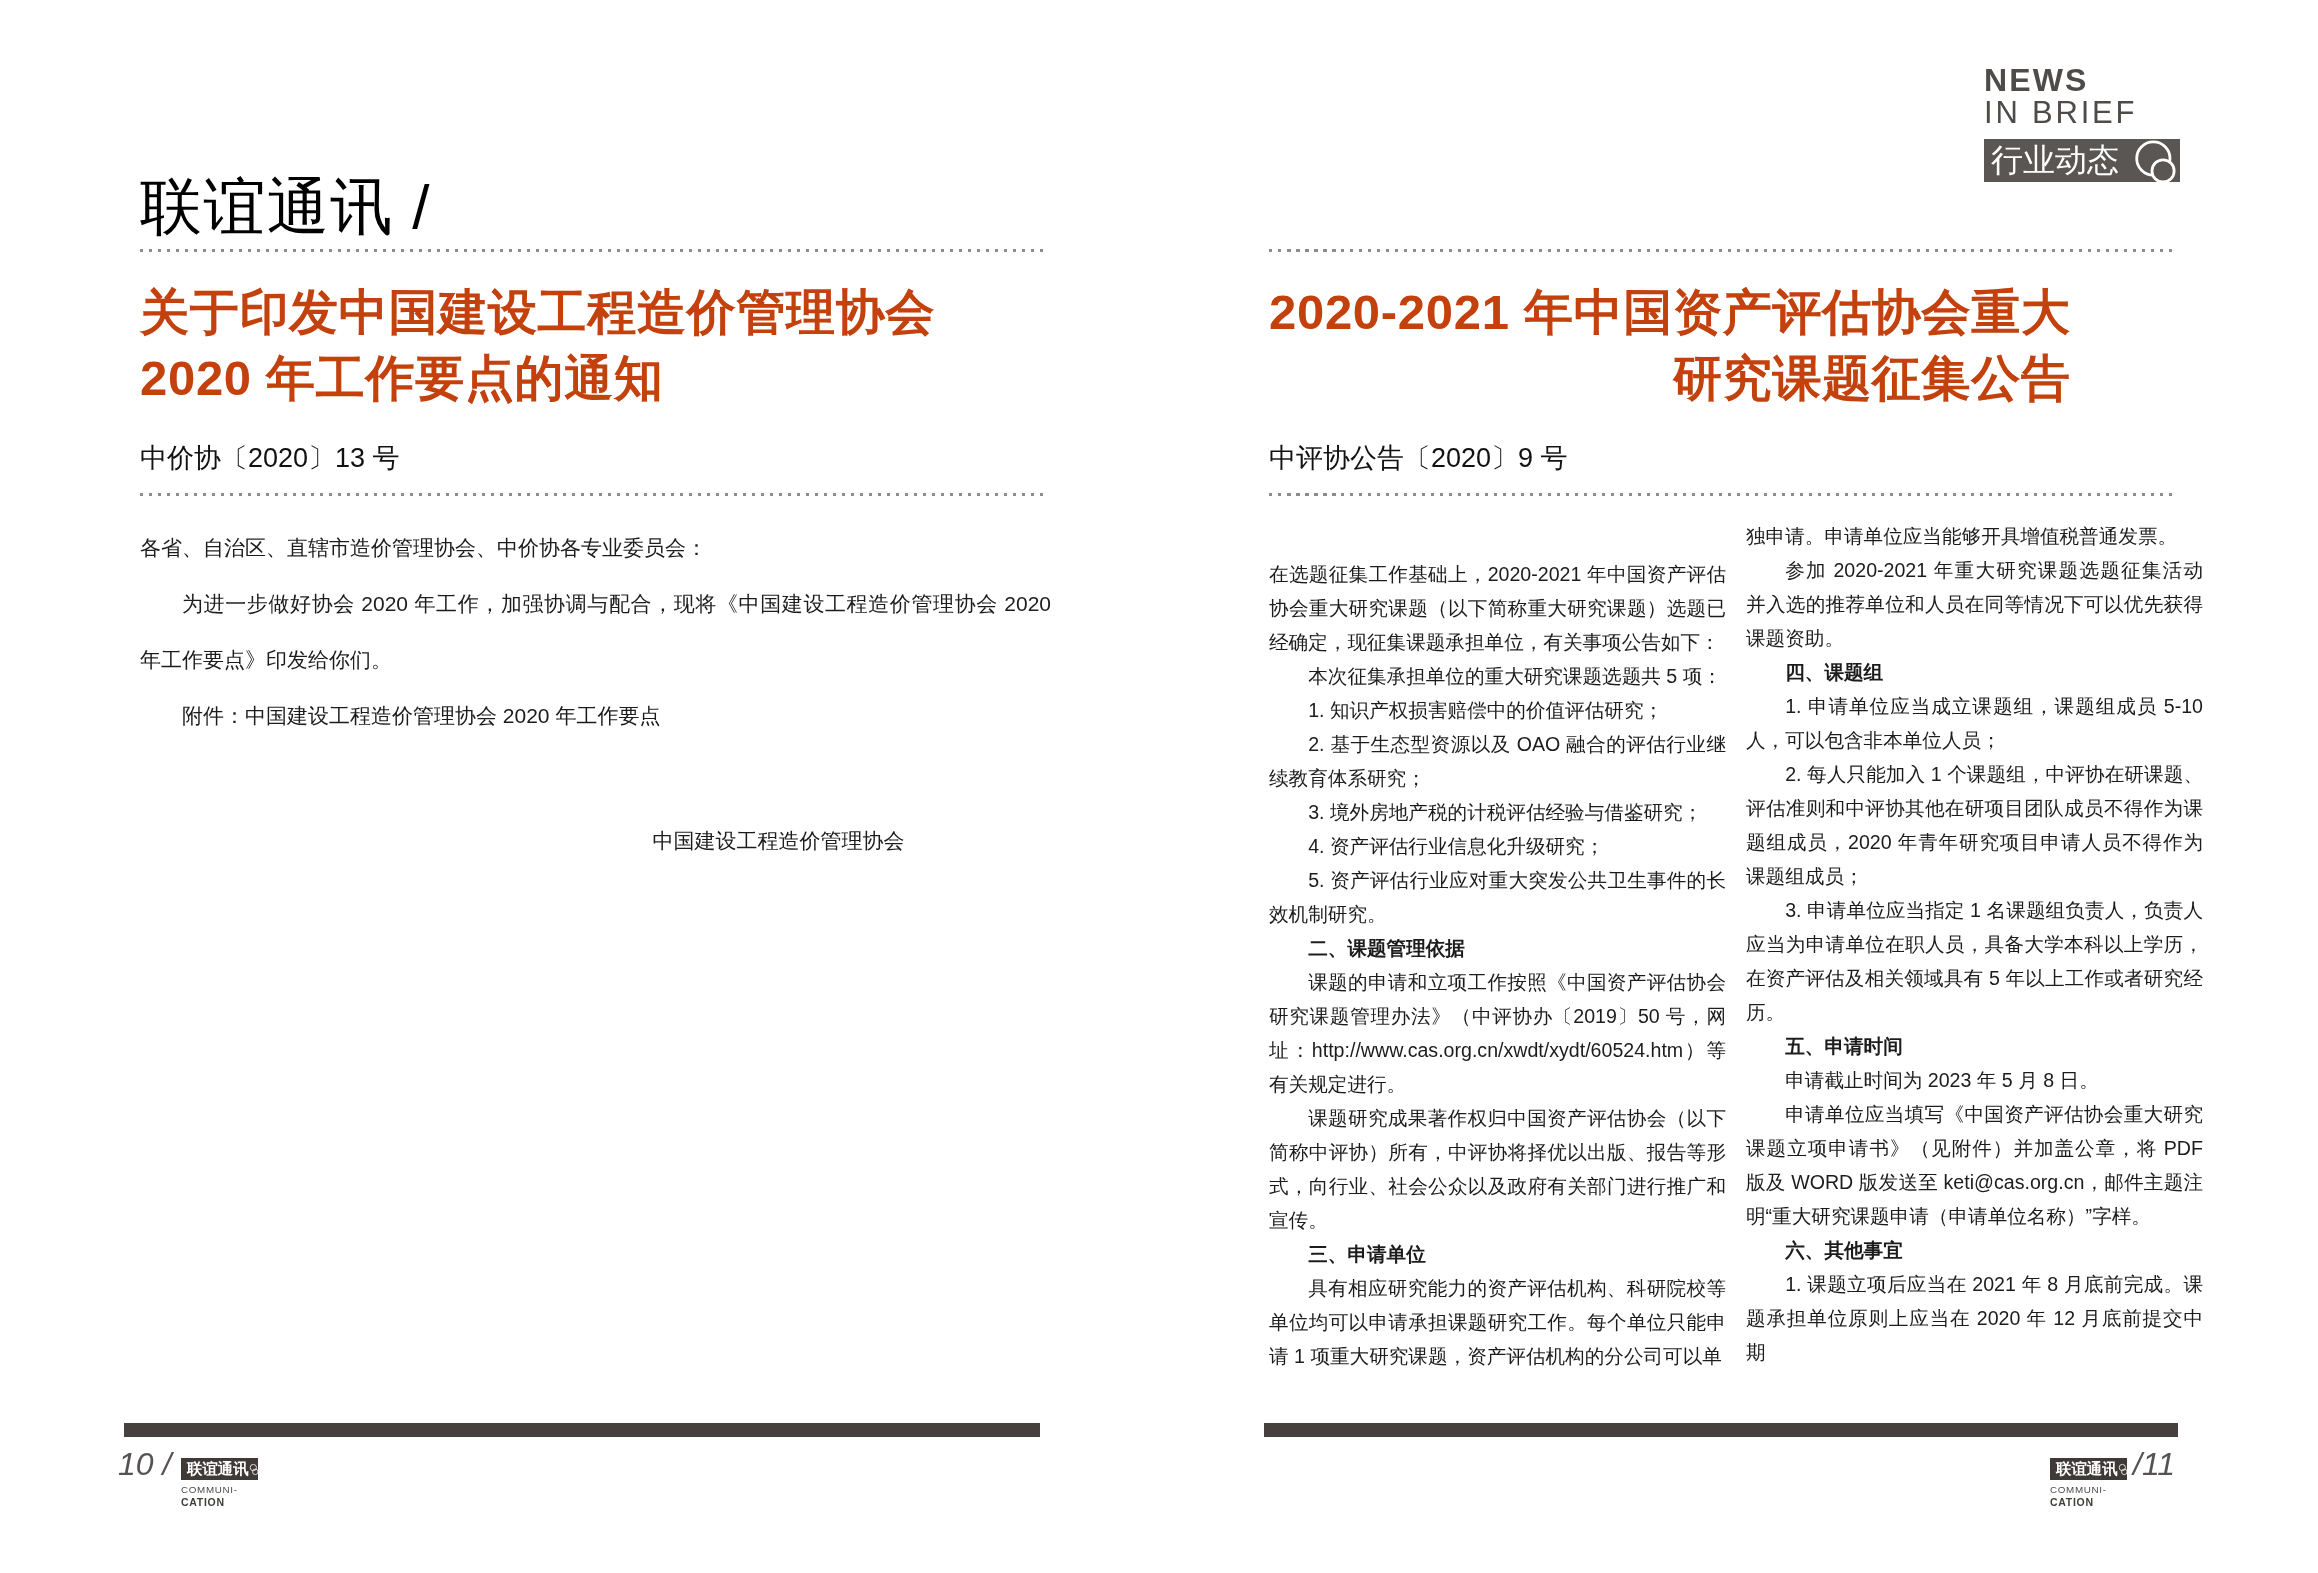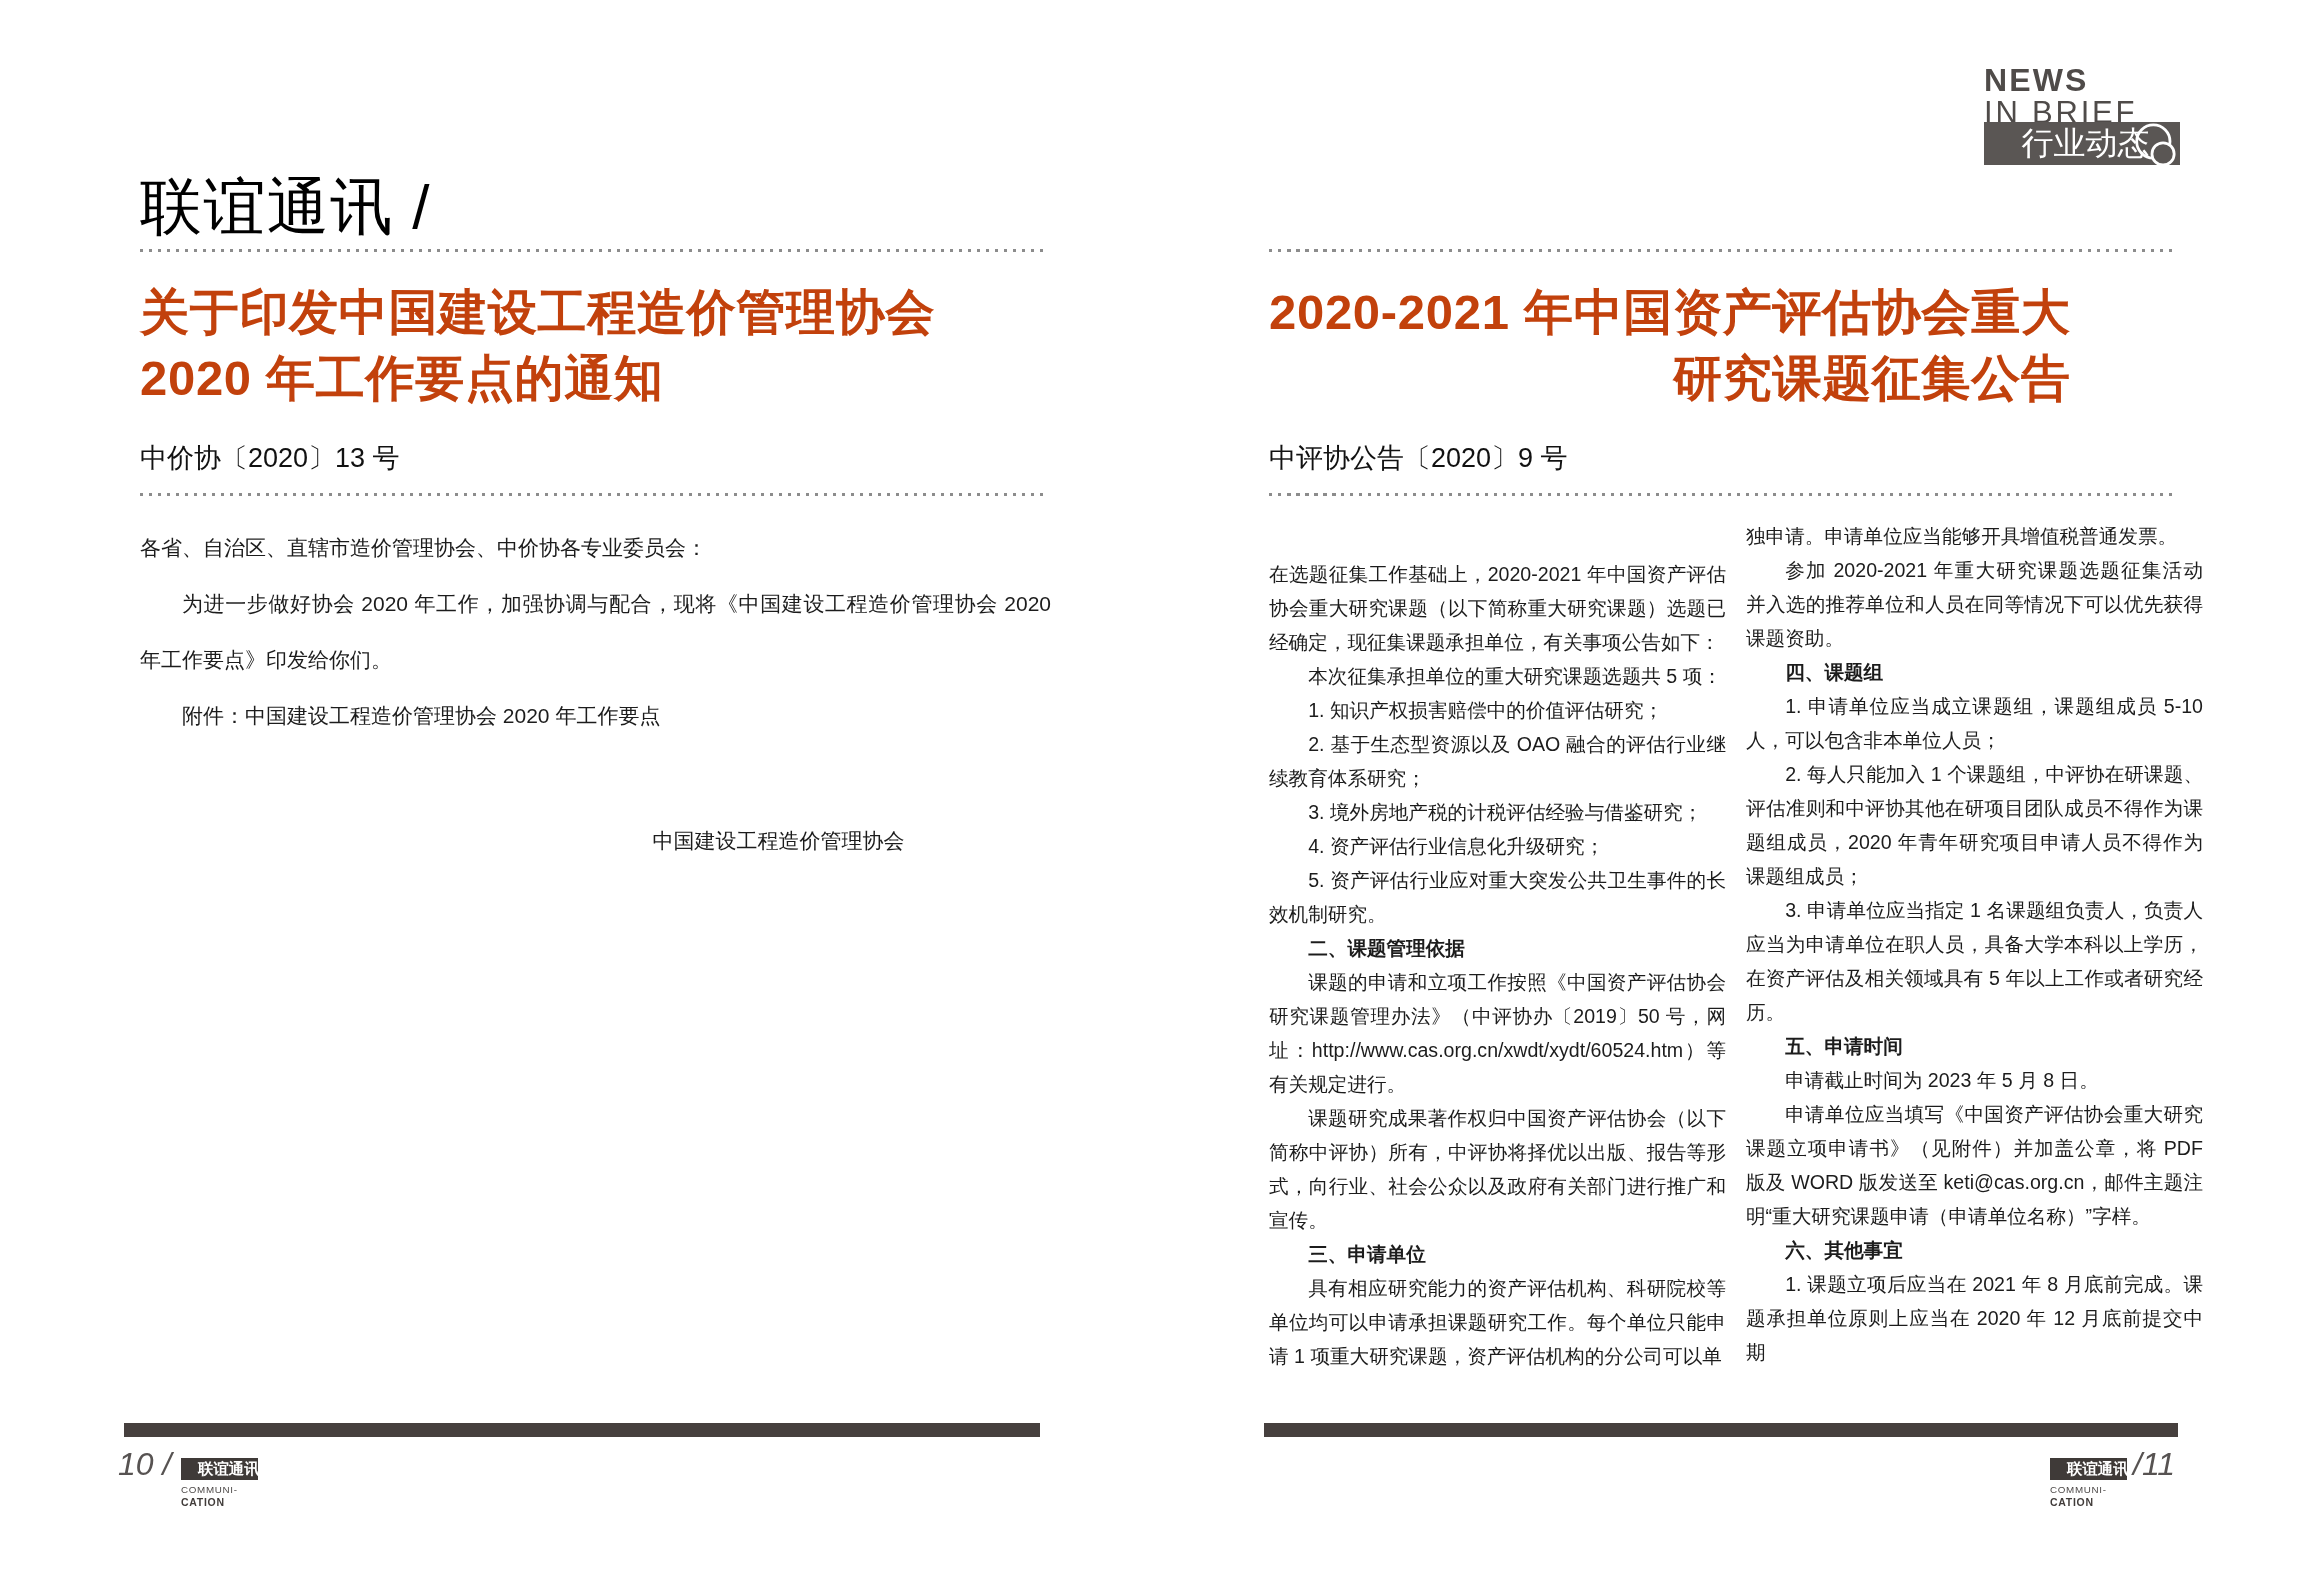--- a/index.html
+++ b/index.html
@@ -48,21 +48,21 @@
   .col p { margin: 0; }
   .col .h { font-weight: 700; text-indent: 2em; }
 
   
   .fbar { background: #46403e; height: 14px; }
   .pagenum { font-size: 32px; font-style: italic; color: #575352; white-space: nowrap; }
   .flogo-box {
     background: #3f3a38; color: #ffffff;
     width: 77px; height: 22.4px;
     display: flex; align-items: center;
-    padding-left: 17px; box-sizing: border-box;
+    padding-left: 6px; box-sizing: border-box;
     position: absolute;
   }
   .flogo-cn { font-size: 15.4px; font-weight: 700; letter-spacing: 0; white-space: nowrap; }
   .flogo-en1 { font-size: 9.8px; letter-spacing: 0.7px; color: #4e4a49; white-space: nowrap; }
   .flogo-en2 { font-size: 10.5px; font-weight: 800; letter-spacing: 0.7px; color: #413c3a; white-space: nowrap; }
 </style>
 </head>
 <body>
 
 <div class="spread">
@@ -99,21 +99,21 @@
     <svg width="17" height="21" viewBox="0 0 24 30">
       <circle cx="11" cy="10" r="8" fill="none" stroke="#ffffff" stroke-width="2"></circle>
       <circle cx="16" cy="21" r="7" fill="none" stroke="#ffffff" stroke-width="2"></circle>
     </svg>
   </div>
   <div class="abs flogo-en1" style="left:181px; top:1484px;">COMMUNI-</div>
   <div class="abs flogo-en2" style="left:181px; top:1496px;">CATION</div>
 
   <div class="abs brand-news" style="left:1984px; top:62px;">NEWS</div>
   <div class="abs brand-inbrief" style="left:1984px; top:95px;">IN BRIEF</div>
-  <div class="abs brand-bar" style="left:1984px; top:122px; position:absolute;justify-content:center;">
+  <div class="abs brand-bar" style="left:1984px; top:139px; position:absolute;">
     <span class="brand-bar-label">行业动态</span>
     <svg width="63" height="43" viewBox="0 0 90 62">
       <circle cx="52" cy="28" r="24" fill="none" stroke="#ffffff" stroke-width="4"></circle>
       <circle cx="66" cy="46" r="16" fill="#5a5654" stroke="#ffffff" stroke-width="4"></circle>
     </svg>
   </div>
 
   <div class="abs dotted" style="left:1269px; top:249px; width:909px;"></div>
 
   <div class="abs big-title" style="left:1269px; top:279px;text-align:right;">

